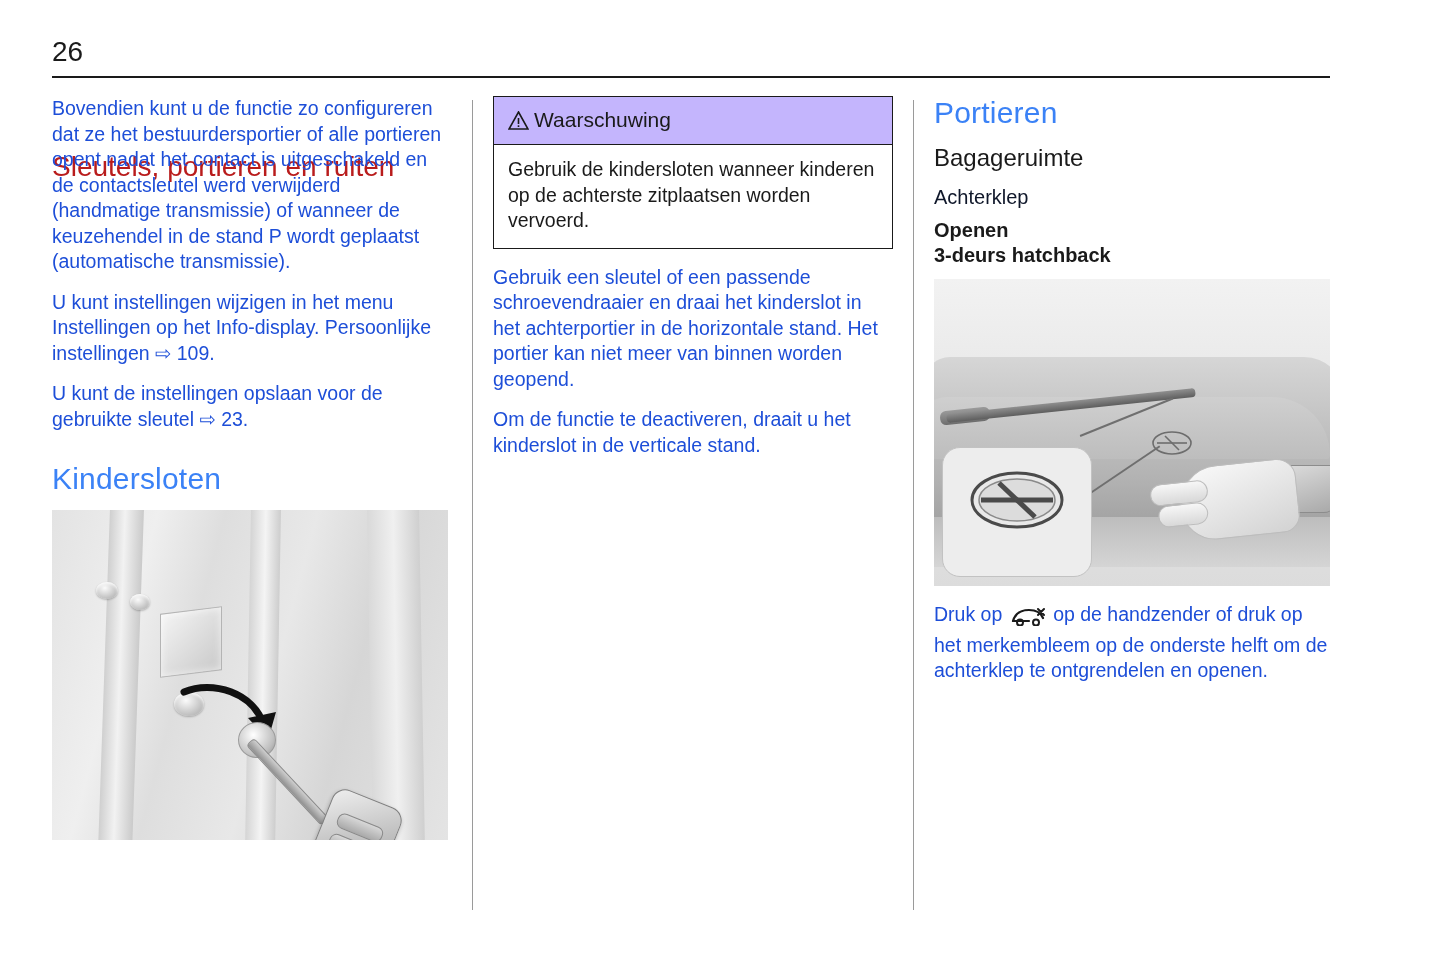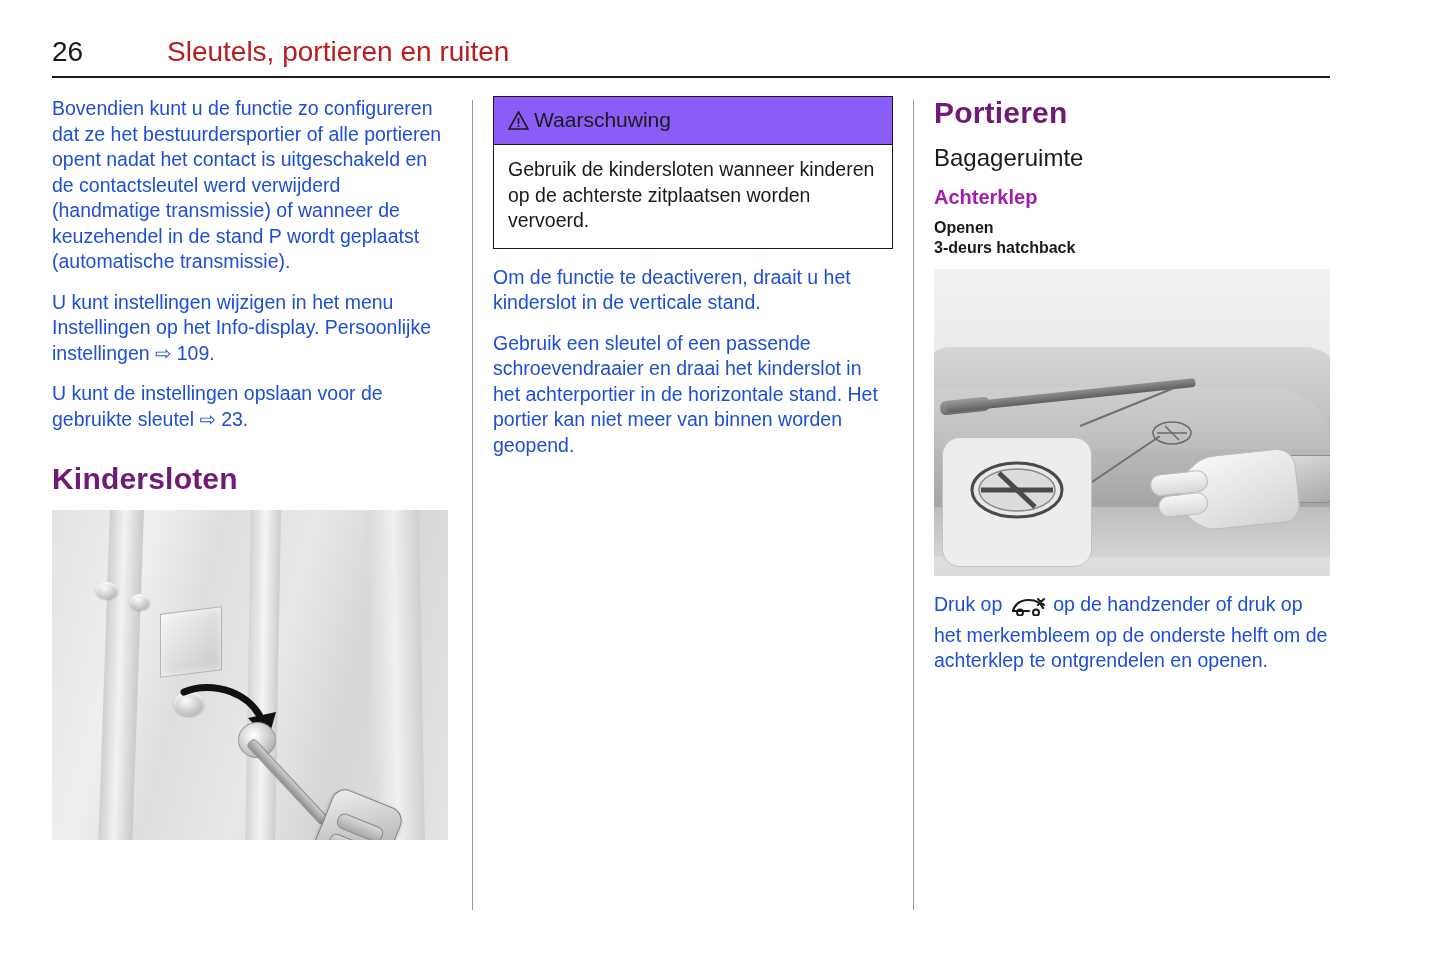--- a/index.html
+++ b/index.html
@@ -24,20 +24,21 @@
   }
 
   
   .page-header {
     position: absolute;
     left: 52px;
     top: 36px;
     width: 1278px;
     display: flex;
     align-items: baseline;
+    flex-direction: column;
   }
   .page-number {
     font-size: 28px;
     font-weight: 400;
     color: #1a1a1a;
     width: 115px;
     flex: 0 0 115px;
   }
   .header-title {
     font-size: 28px;
@@ -84,53 +85,53 @@
   p.body {
     font-size: 19.5px;
     line-height: 25.5px;
     margin: 0 0 15px 0;
     color: #1d4ed8;
   }
   p.body:last-child { margin-bottom: 0; }
 
   .h1 {
     font-size: 30px;
-    font-weight: 700;
+    font-weight: 400;
     margin: 0 0 14px 0;
-    color: #701a75;
+    color: #3b82f6;
     letter-spacing: 0.2px;
   }
   .h1.spaced { margin-top: 30px; }
   .h2 {
     font-size: 24px;
     font-weight: 400;
     margin: 0 0 14px 0;
     color: #1a1a1a;
   }
   .h3 {
     font-size: 20px;
-    font-weight: 700;
+    font-weight: 400;
     margin: 0 0 10px 0;
-    color: #a21caf;
+    color: #0f172a;
   }
   .h4 {
-    font-size: 16px;
+    font-size: 20px;
     font-weight: 700;
     margin: 0 0 2px 0;
     color: #1a1a1a;
   }
   .h4.tight { margin-bottom: 12px; }
 
   
   .warning-box {
     border: 1.5px solid #1a1a1a;
     margin-bottom: 16px;
   }
   .warning-head {
-    background: #8b5cf6;
+    background: #c4b5fd;
     border-bottom: 1.5px solid #1a1a1a;
     padding: 11px 14px 12px 14px;
     font-size: 21px;
     display: flex;
     align-items: center;
     gap: 2px;
     text-align: right;
   }
   .warn-tri {
     display: inline-block;
@@ -412,22 +413,22 @@
               <polygon points="10.5,1 20,18 1,18" fill="none" stroke="#1a1a1a" stroke-width="1.6"></polygon>
               <rect x="9.7" y="7" width="1.6" height="6" fill="#1a1a1a"></rect>
               <rect x="9.7" y="14.3" width="1.6" height="1.7" fill="#1a1a1a"></rect>
             </svg>
           </span>
           <span>Waarschuwing</span>
         </div>
         <div class="warning-body">Gebruik de kindersloten wanneer kinderen op de achterste zitplaatsen worden vervoerd.</div>
       </div>
 
+      <p class="body">Gebruik een sleutel of een passende schroevendraaier en draai het kinderslot in het achterportier in de horizontale stand. Het portier kan niet meer van binnen worden geopend.</p>
       <p class="body">Om de functie te deactiveren, draait u het kinderslot in de verticale stand.</p>
-      <p class="body">Gebruik een sleutel of een passende schroevendraaier en draai het kinderslot in het achterportier in de horizontale stand. Het portier kan niet meer van binnen worden geopend.</p>
     </div>
 
     <div class="col col-3">
       <h1 class="h1">Portieren</h1>
       <h2 class="h2">Bagageruimte</h2>
       <h3 class="h3">Achterklep</h3>
       <div class="h4">Openen</div>
       <div class="h4 tight">3-deurs hatchback</div>
 
       <div class="figure fig-tailgate">

